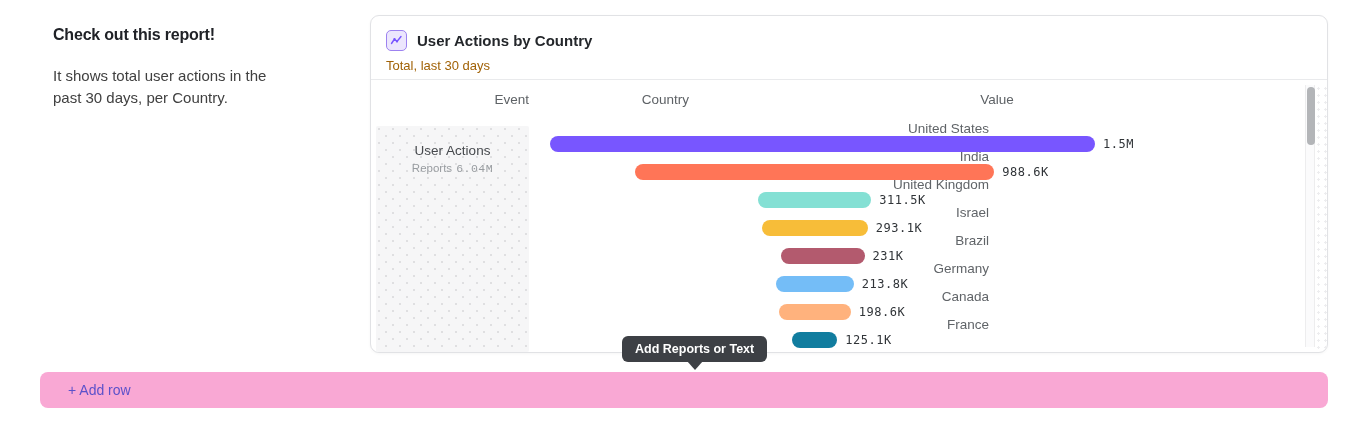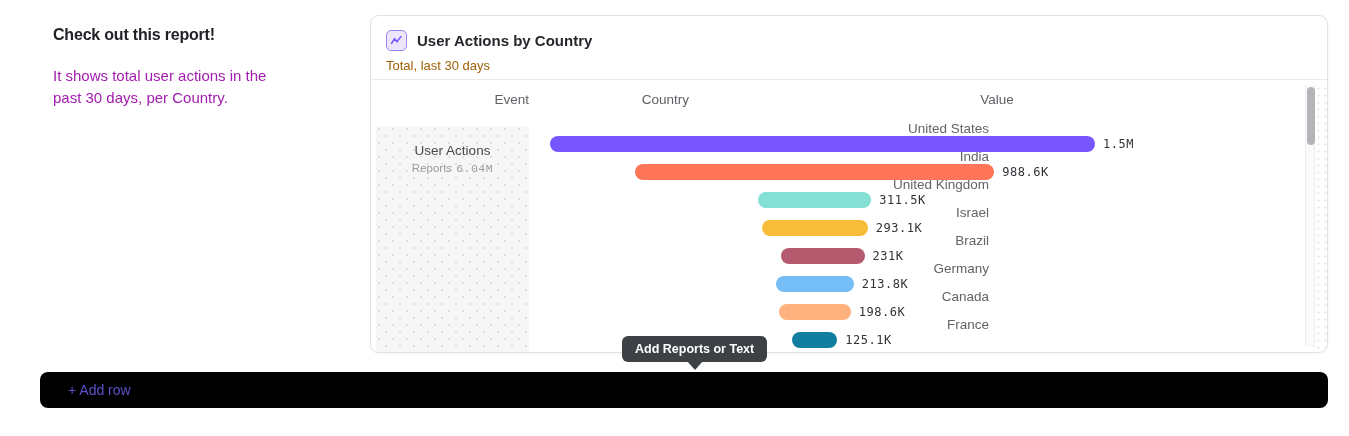--- a/index.html
+++ b/index.html
@@ -18,21 +18,21 @@
   .intro h1 {
     font-size: 16px;
     font-weight: 700;
     color: #202227;
     letter-spacing: -0.2px;
     margin-bottom: 21px;
   }
   .intro p {
     font-size: 15px;
     line-height: 21.5px;
-    color: #a21caf;
+    color: #404040;
     width: 240px;
   }
 
   
   .card {
     position: absolute;
     left: 370px; top: 15px;
     width: 958px; height: 338px;
     background: #ffffff;
     border: 1px solid #e1e2e5;
@@ -147,21 +147,21 @@
     border-left: 8px solid transparent;
     border-right: 8px solid transparent;
     border-top: 9px solid #3d4045;
   }
 
   
   .add-row {
     position: absolute;
     left: 40px; top: 372px;
     width: 1288px; height: 36px;
-    background: #000000;
+    background: #f9a8d4;
     border-radius: 8px;
     display: flex; align-items: center;
     padding-left: 28px;
     cursor: pointer;
   }
   .add-row span { font-size: 14px; font-weight: 500; color: #5b51ca; }
 </style>
 </head>
 <body>
 

